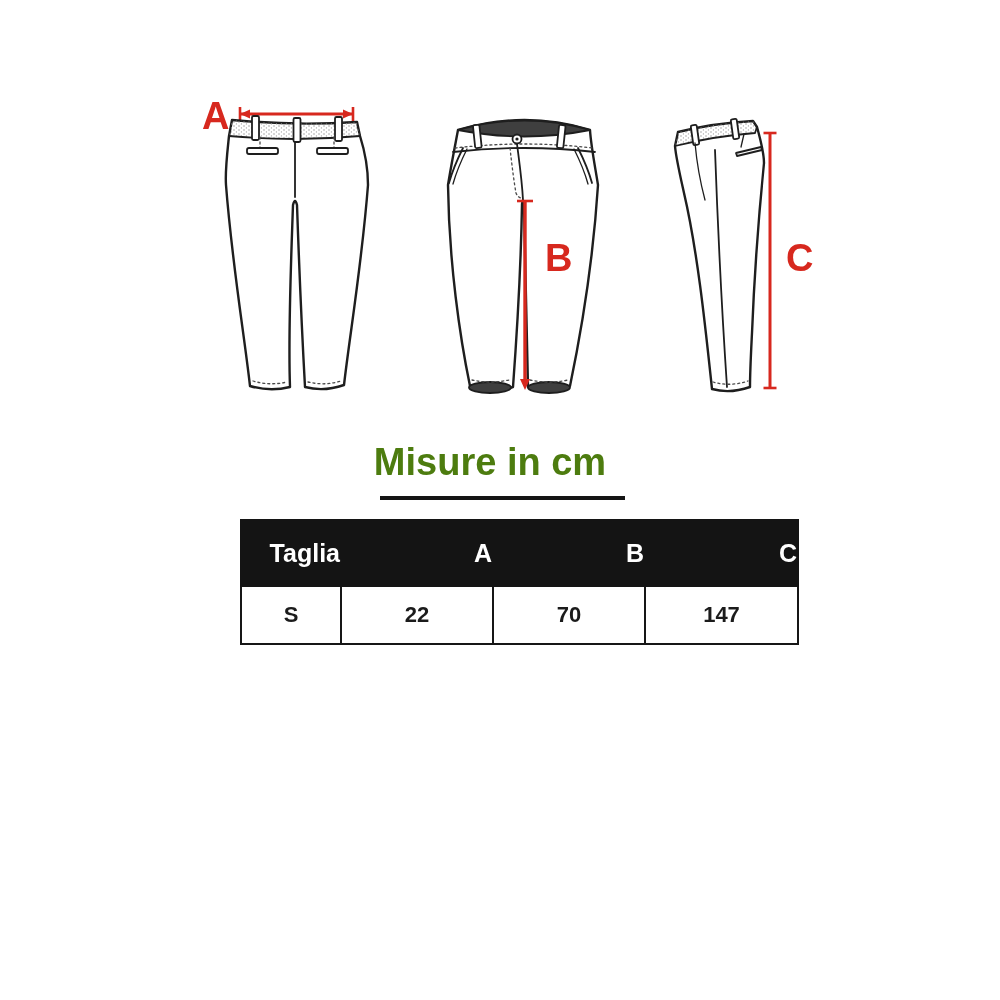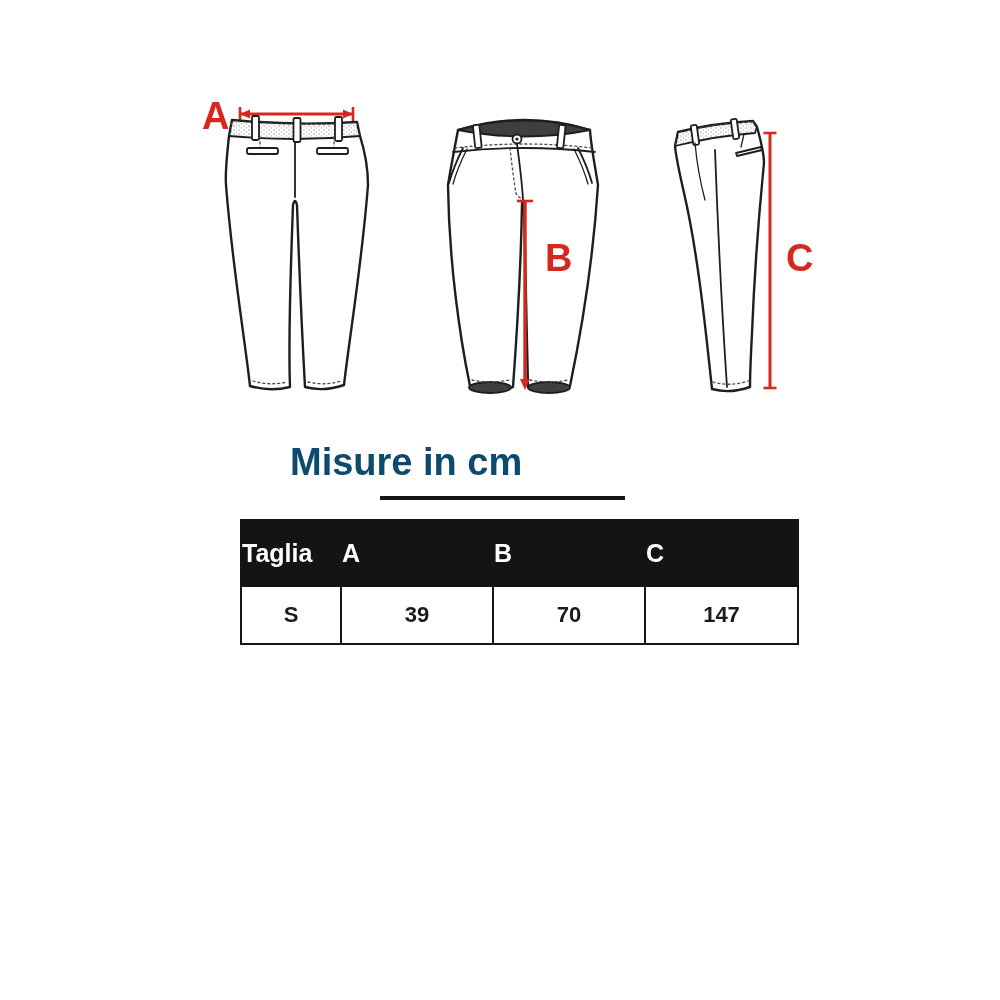--- a/index.html
+++ b/index.html
@@ -16,27 +16,27 @@
   .dotted{fill:none;stroke:#4a4a4a;stroke-width:1.3;stroke-dasharray:2 3;stroke-linecap:round;}
   .darkfill{fill:var(--dark-fill,#3f3f3f);stroke:var(--line,#1e1e1e);stroke-width:1.8;}
   .loop{fill:#ffffff;stroke:var(--line,#1e1e1e);stroke-width:1.8;}
   .welt{fill:#ffffff;stroke:var(--line,#1e1e1e);stroke-width:1.8;stroke-linejoin:round;}
   .red{fill:none;stroke:var(--accent,#d7281e);stroke-width:3;stroke-linecap:butt;}
   .redtick{fill:none;stroke:var(--accent,#d7281e);stroke-width:2.6;}
   .redfill{fill:var(--accent,#d7281e);stroke:none;}
 
   .measure-label{position:absolute;color:var(--accent,#d7281e);font-weight:700;font-size:38px;line-height:1;}
 
-  .chart-title{position:absolute;left:290px;top:441px;width:400px;
-    font-size:38px;font-weight:700;color:#0c4a6e;letter-spacing:0;}
+  .chart-title{position:absolute;left:290px;top:441px;width:400px;text-align:center;
+    font-size:38px;font-weight:700;color:#4d7c0f;letter-spacing:0;}
   .title-rule{position:absolute;left:380px;top:496px;width:245px;height:4px;background:#151515;}
 
   table.size-table{position:absolute;left:240px;top:519px;width:557px;border-collapse:collapse;table-layout:fixed;}
   table.size-table th{background:var(--header-bg,#141414);color:var(--header-text,#ffffff);
-    height:64px;font-size:25px;font-weight:700;text-align:left;border:2.5px solid var(--header-bg,#141414);padding:0;}
+    height:64px;font-size:25px;font-weight:700;text-align:right;border:2.5px solid var(--header-bg,#141414);padding:0;}
   table.size-table td{background:#ffffff;color:#1b1b1b;height:56px;font-size:22px;font-weight:700;
     text-align:center;border:2.4px solid #171717;padding:0;}
 </style>
 </head>
 <body>
 
 <div class="stage">
 
   <div class="fig" style="left:198px;top:93px;">
     <svg width="180" height="315" viewBox="0 0 180 315">
@@ -156,20 +156,20 @@
       <tr>
         <th>Taglia</th>
         <th>A</th>
         <th>B</th>
         <th>C</th>
       </tr>
     </thead>
     <tbody>
       <tr>
         <td>S</td>
-        <td>39</td>
+        <td>22</td>
         <td>70</td>
         <td>147</td>
       </tr>
     </tbody>
   </table>
 
 </div>
 
 </body></html>

